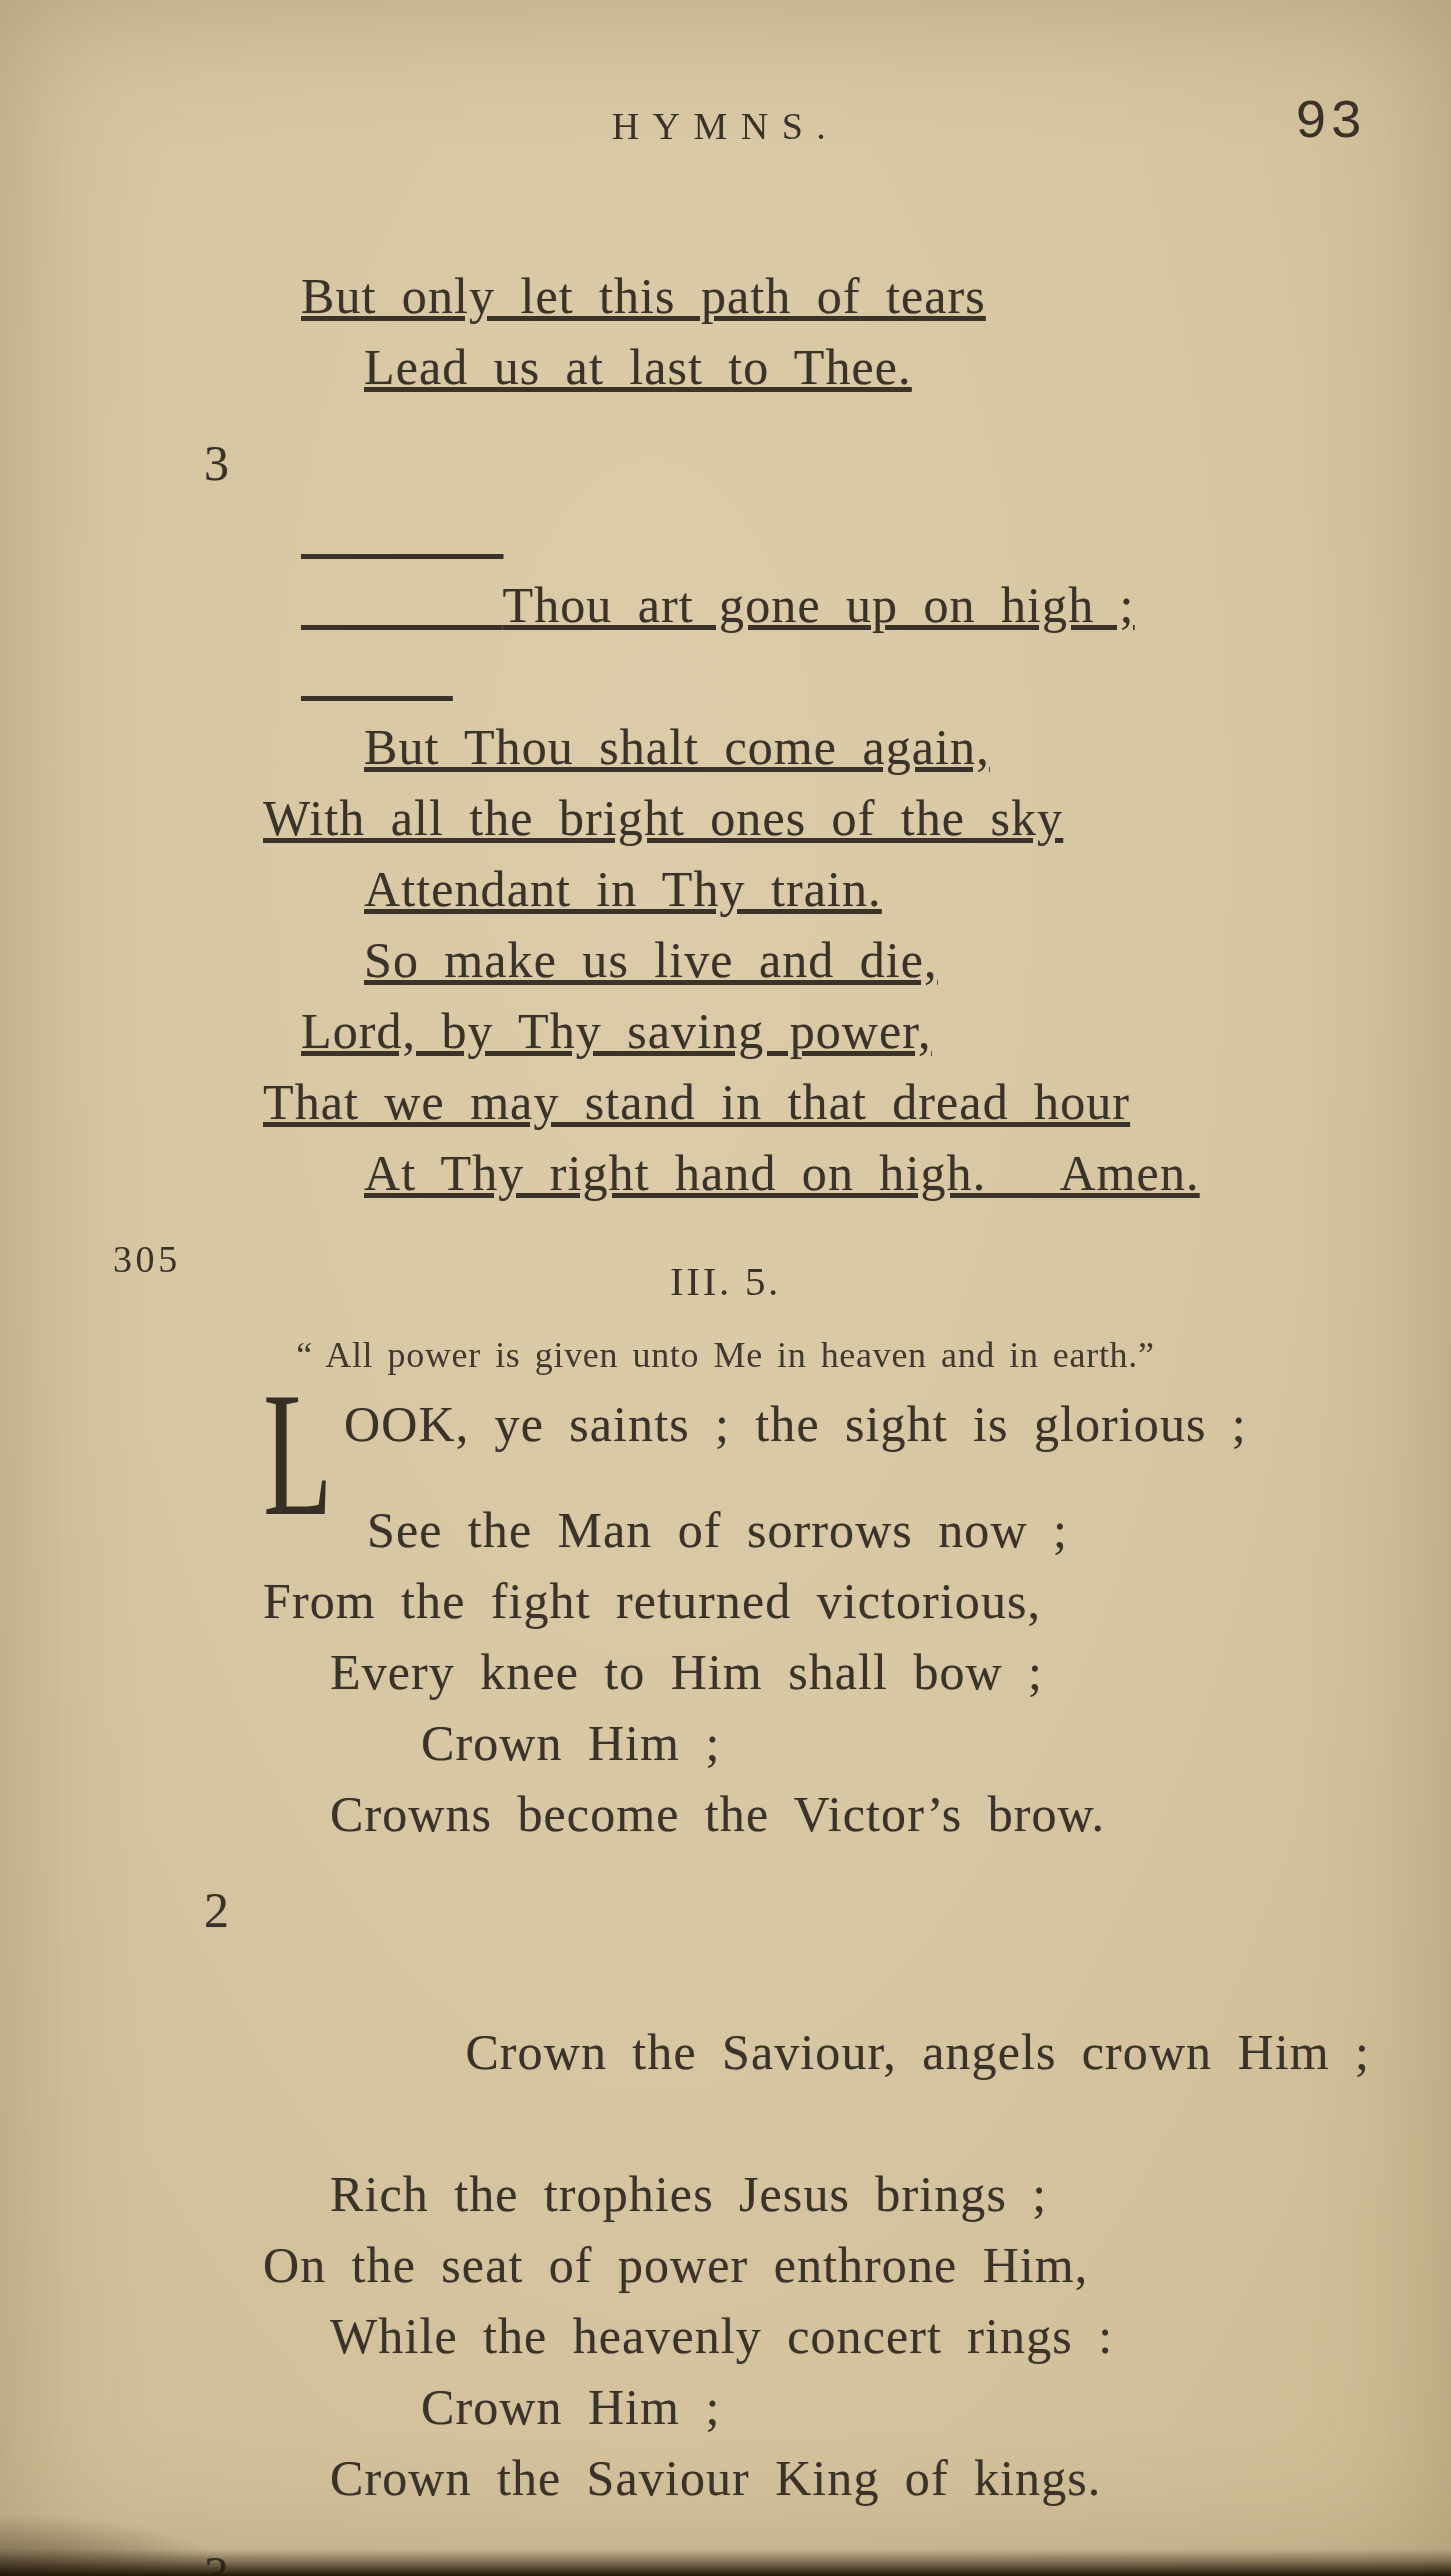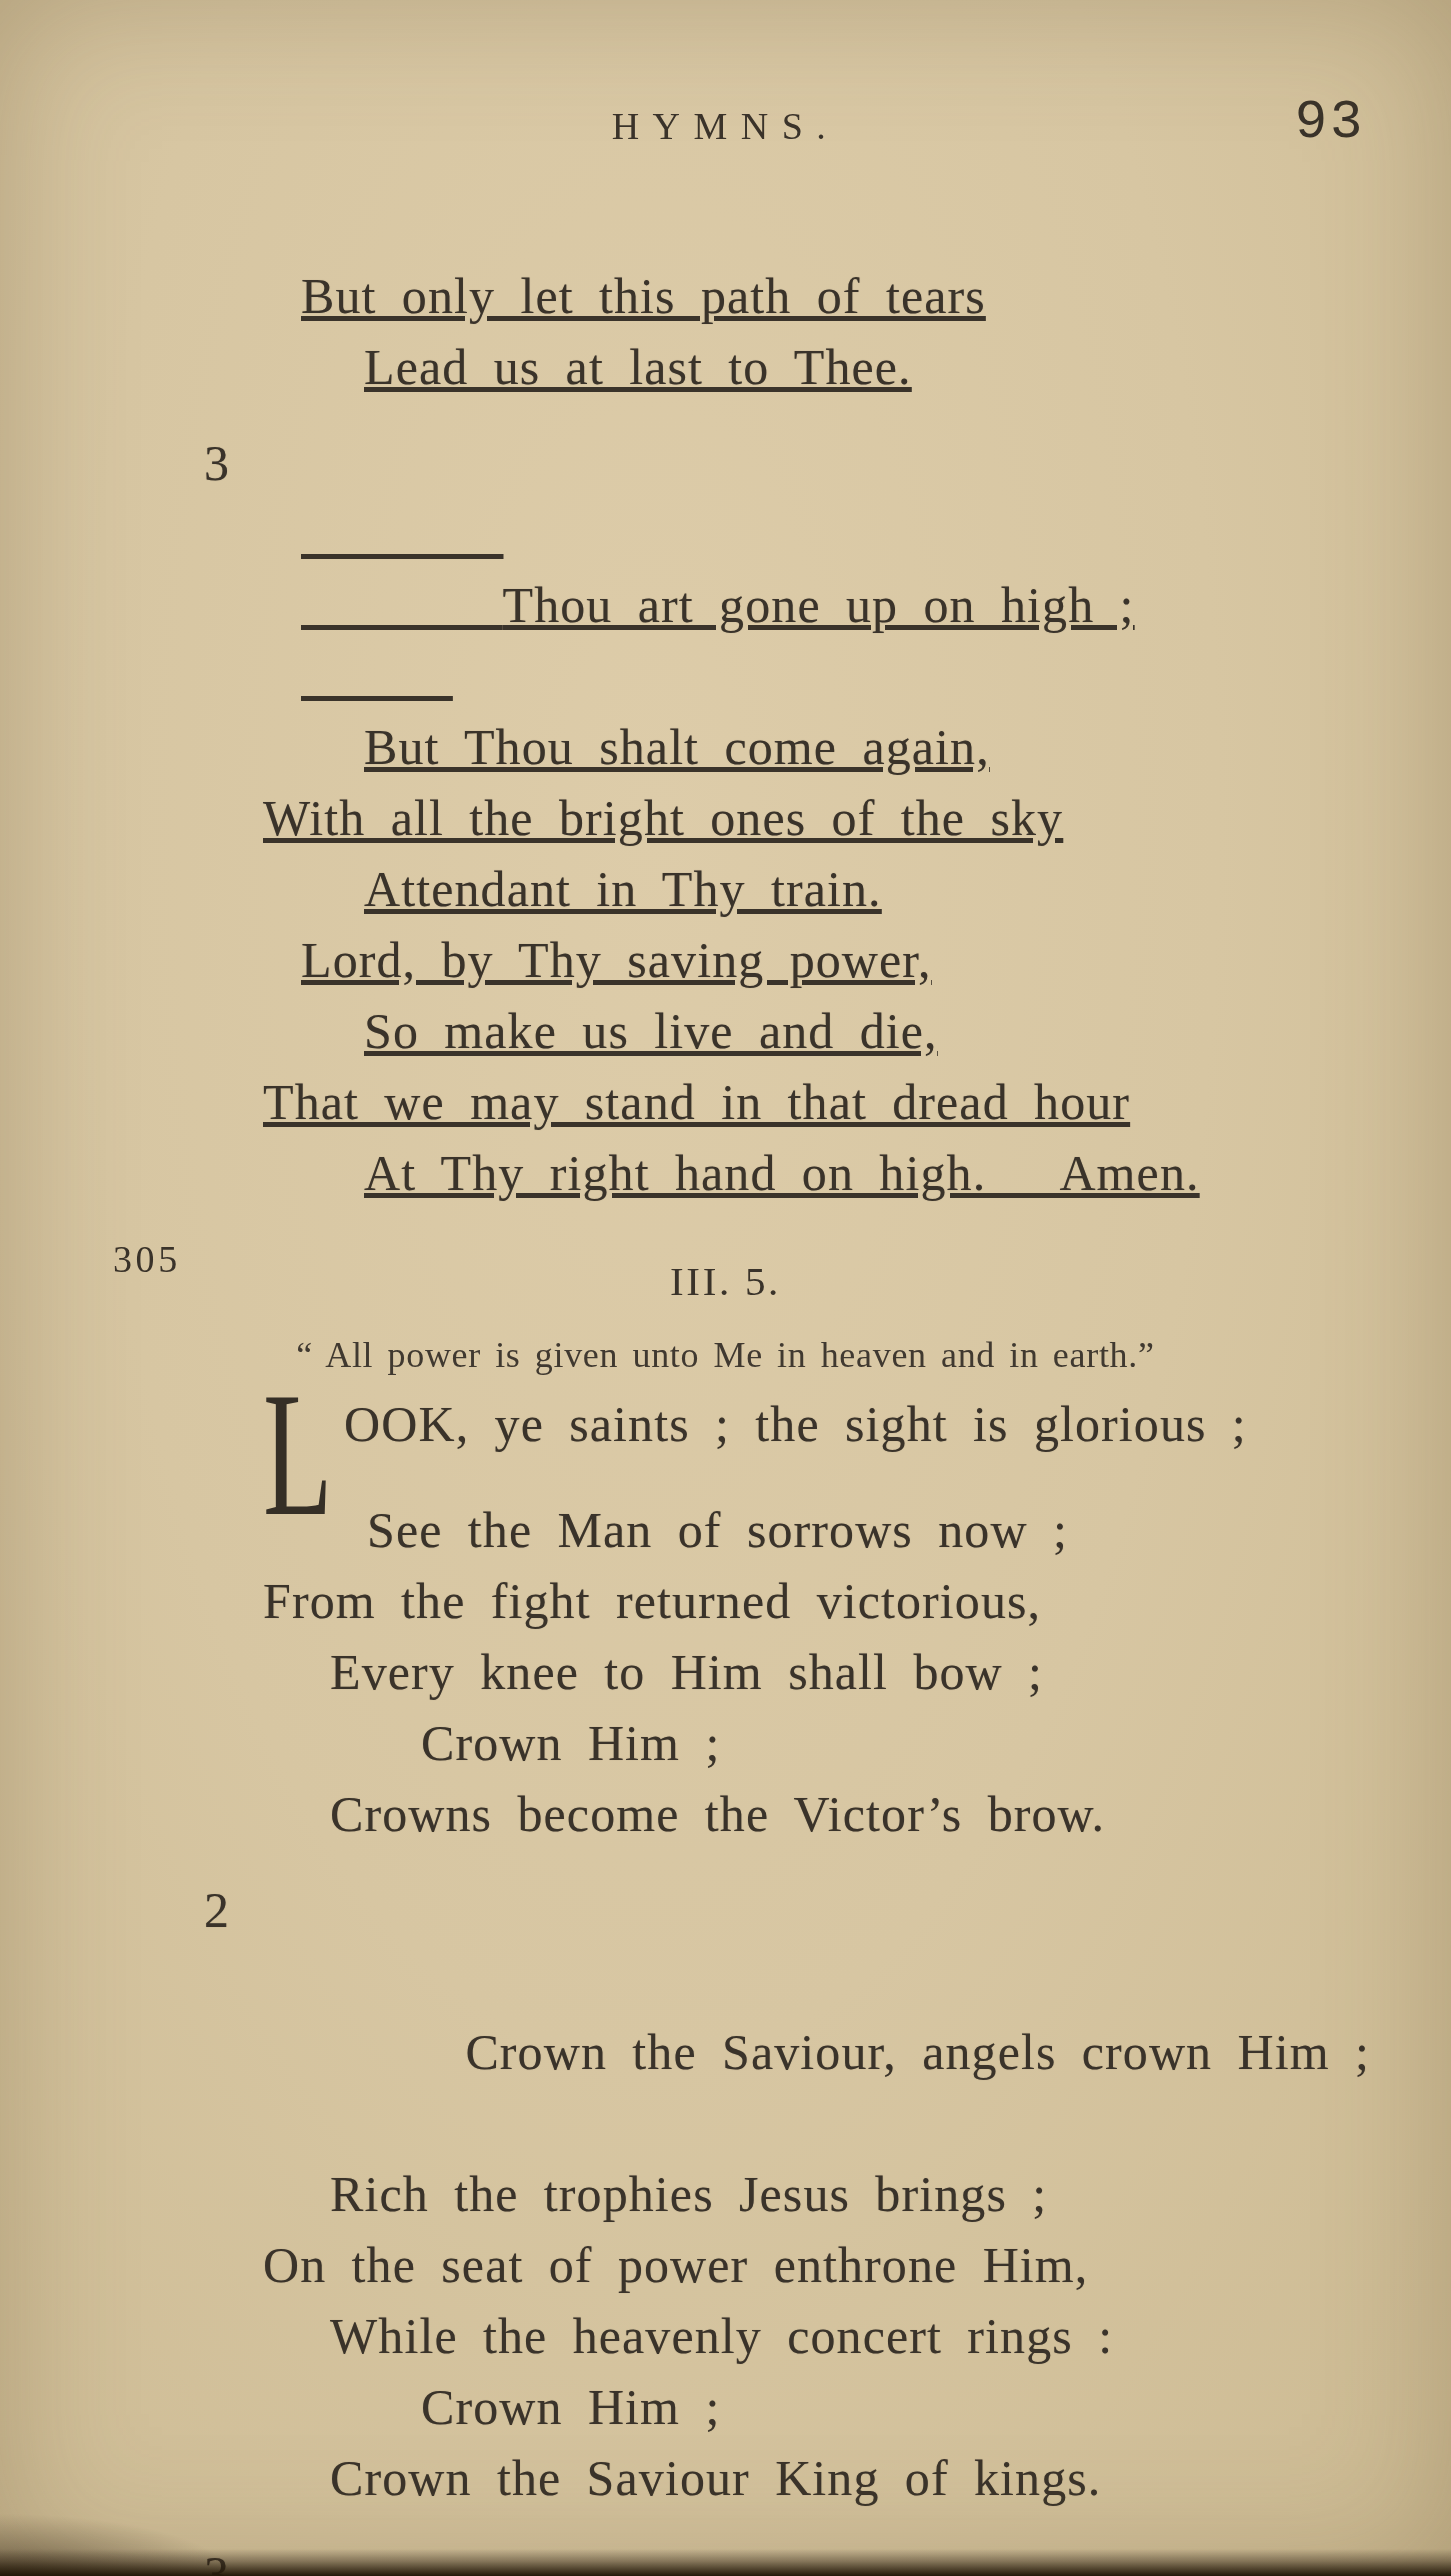--- a/index.html
+++ b/index.html
@@ -151,22 +151,22 @@
       <div class="line inD">Lead us at last to Thee.</div>
     </div>
     <div class="stanza">
       <div class="line inB">
         <span class="vnum">3</span>
         <span>Thou art gone up on high ;</span>
       </div>
       <div class="line inD">But Thou shalt come again,</div>
       <div class="line inA">With all the bright ones of the sky</div>
       <div class="line inD">Attendant in Thy train.</div>
+      <div class="line inD">So make us live and die,</div>
       <div class="line inB">Lord, by Thy saving power,</div>
-      <div class="line inD">So make us live and die,</div>
       <div class="line inA">That we may stand in that dread hour</div>
       <div class="line inD">At Thy right hand on high.   Amen.</div>
     </div>
   </div>
 
   <div class="hymn-head">
     <div class="hymn-number">305</div>
     <div class="hymn-section">III. 5.</div>
   </div>
 

